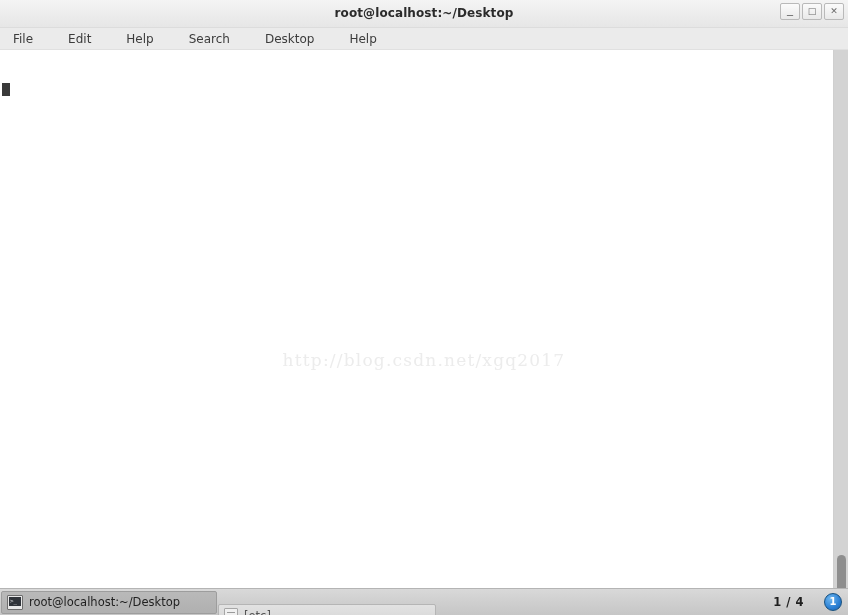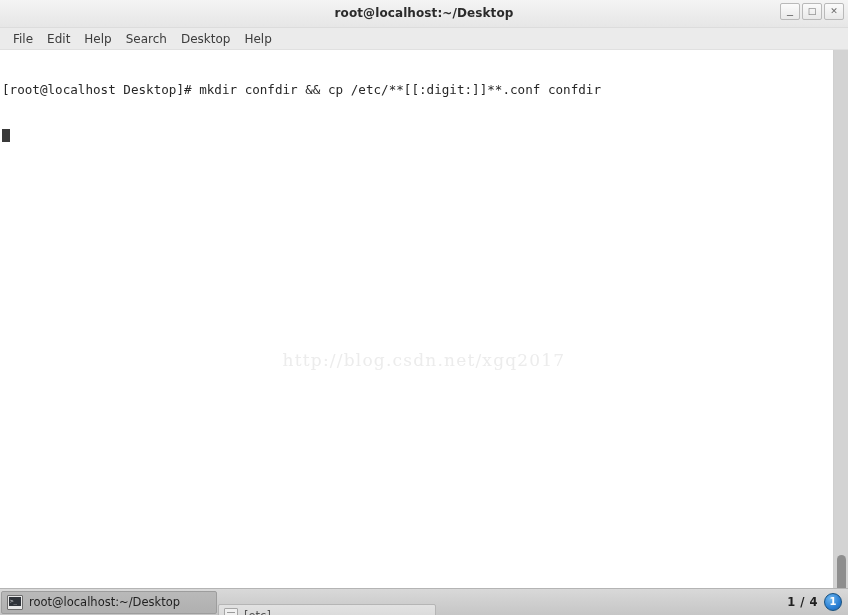--- a/index.html
+++ b/index.html
@@ -85,20 +85,21 @@
   
   #menu-bar {
     height: 22px;
     background: #ebebeb;
     border-bottom: 1px solid #e0e0e0;
     box-sizing: border-box;
     display: flex;
     align-items: center;
     padding-left: 6px;
     flex: 0 0 auto;
+    gap: 21px;
   }
   .menu-item {
     font-size: 12px;
     color: #3c3c3c;
     padding: 1px 7px;
     font-family: "DejaVu Sans", sans-serif;
     cursor: default;
     border-radius: 2px;
   }
 
@@ -256,21 +257,21 @@
     position: absolute;
     left: 2px; top: 3px; right: 2px;
     height: 1px;
     background: #9a9a9a;
     box-shadow: 0 4px 0 #9a9a9a, 0 8px 0 #9a9a9a;
   }
 
   #workspace-area {
     display: flex;
     align-items: center;
-    gap: 6px;
+    gap: 20px;
     padding-right: 6px;
     flex: 0 0 auto;
   }
   #workspace-counter {
     font-size: 11.5px;
     font-family: "DejaVu Sans", sans-serif;
     color: #1f1f1f;
     font-weight: bold;
     letter-spacing: 0.5px;
   }
@@ -315,21 +316,20 @@
       <div class="menu-item">File</div>
       <div class="menu-item">Edit</div>
       <div class="menu-item">Help</div>
       <div class="menu-item">Search</div>
       <div class="menu-item">Desktop</div>
       <div class="menu-item">Help</div>
     </div>
 
     <div id="terminal-body">
       <div id="terminal-text">
-        <div class="term-line">[root@localhost Desktop]# mkdir confdir &amp;&amp; cp /etc/**[[:digit:]]**.conf confdir</div>
         <div class="term-line"><span class="cursor-block"></span></div>
       </div>
 
       <div id="watermark">http://blog.csdn.net/xgq2017</div>
 
       <div id="term-scrollbar">
         <div id="term-scroll-thumb"></div>
       </div>
     </div>
 

